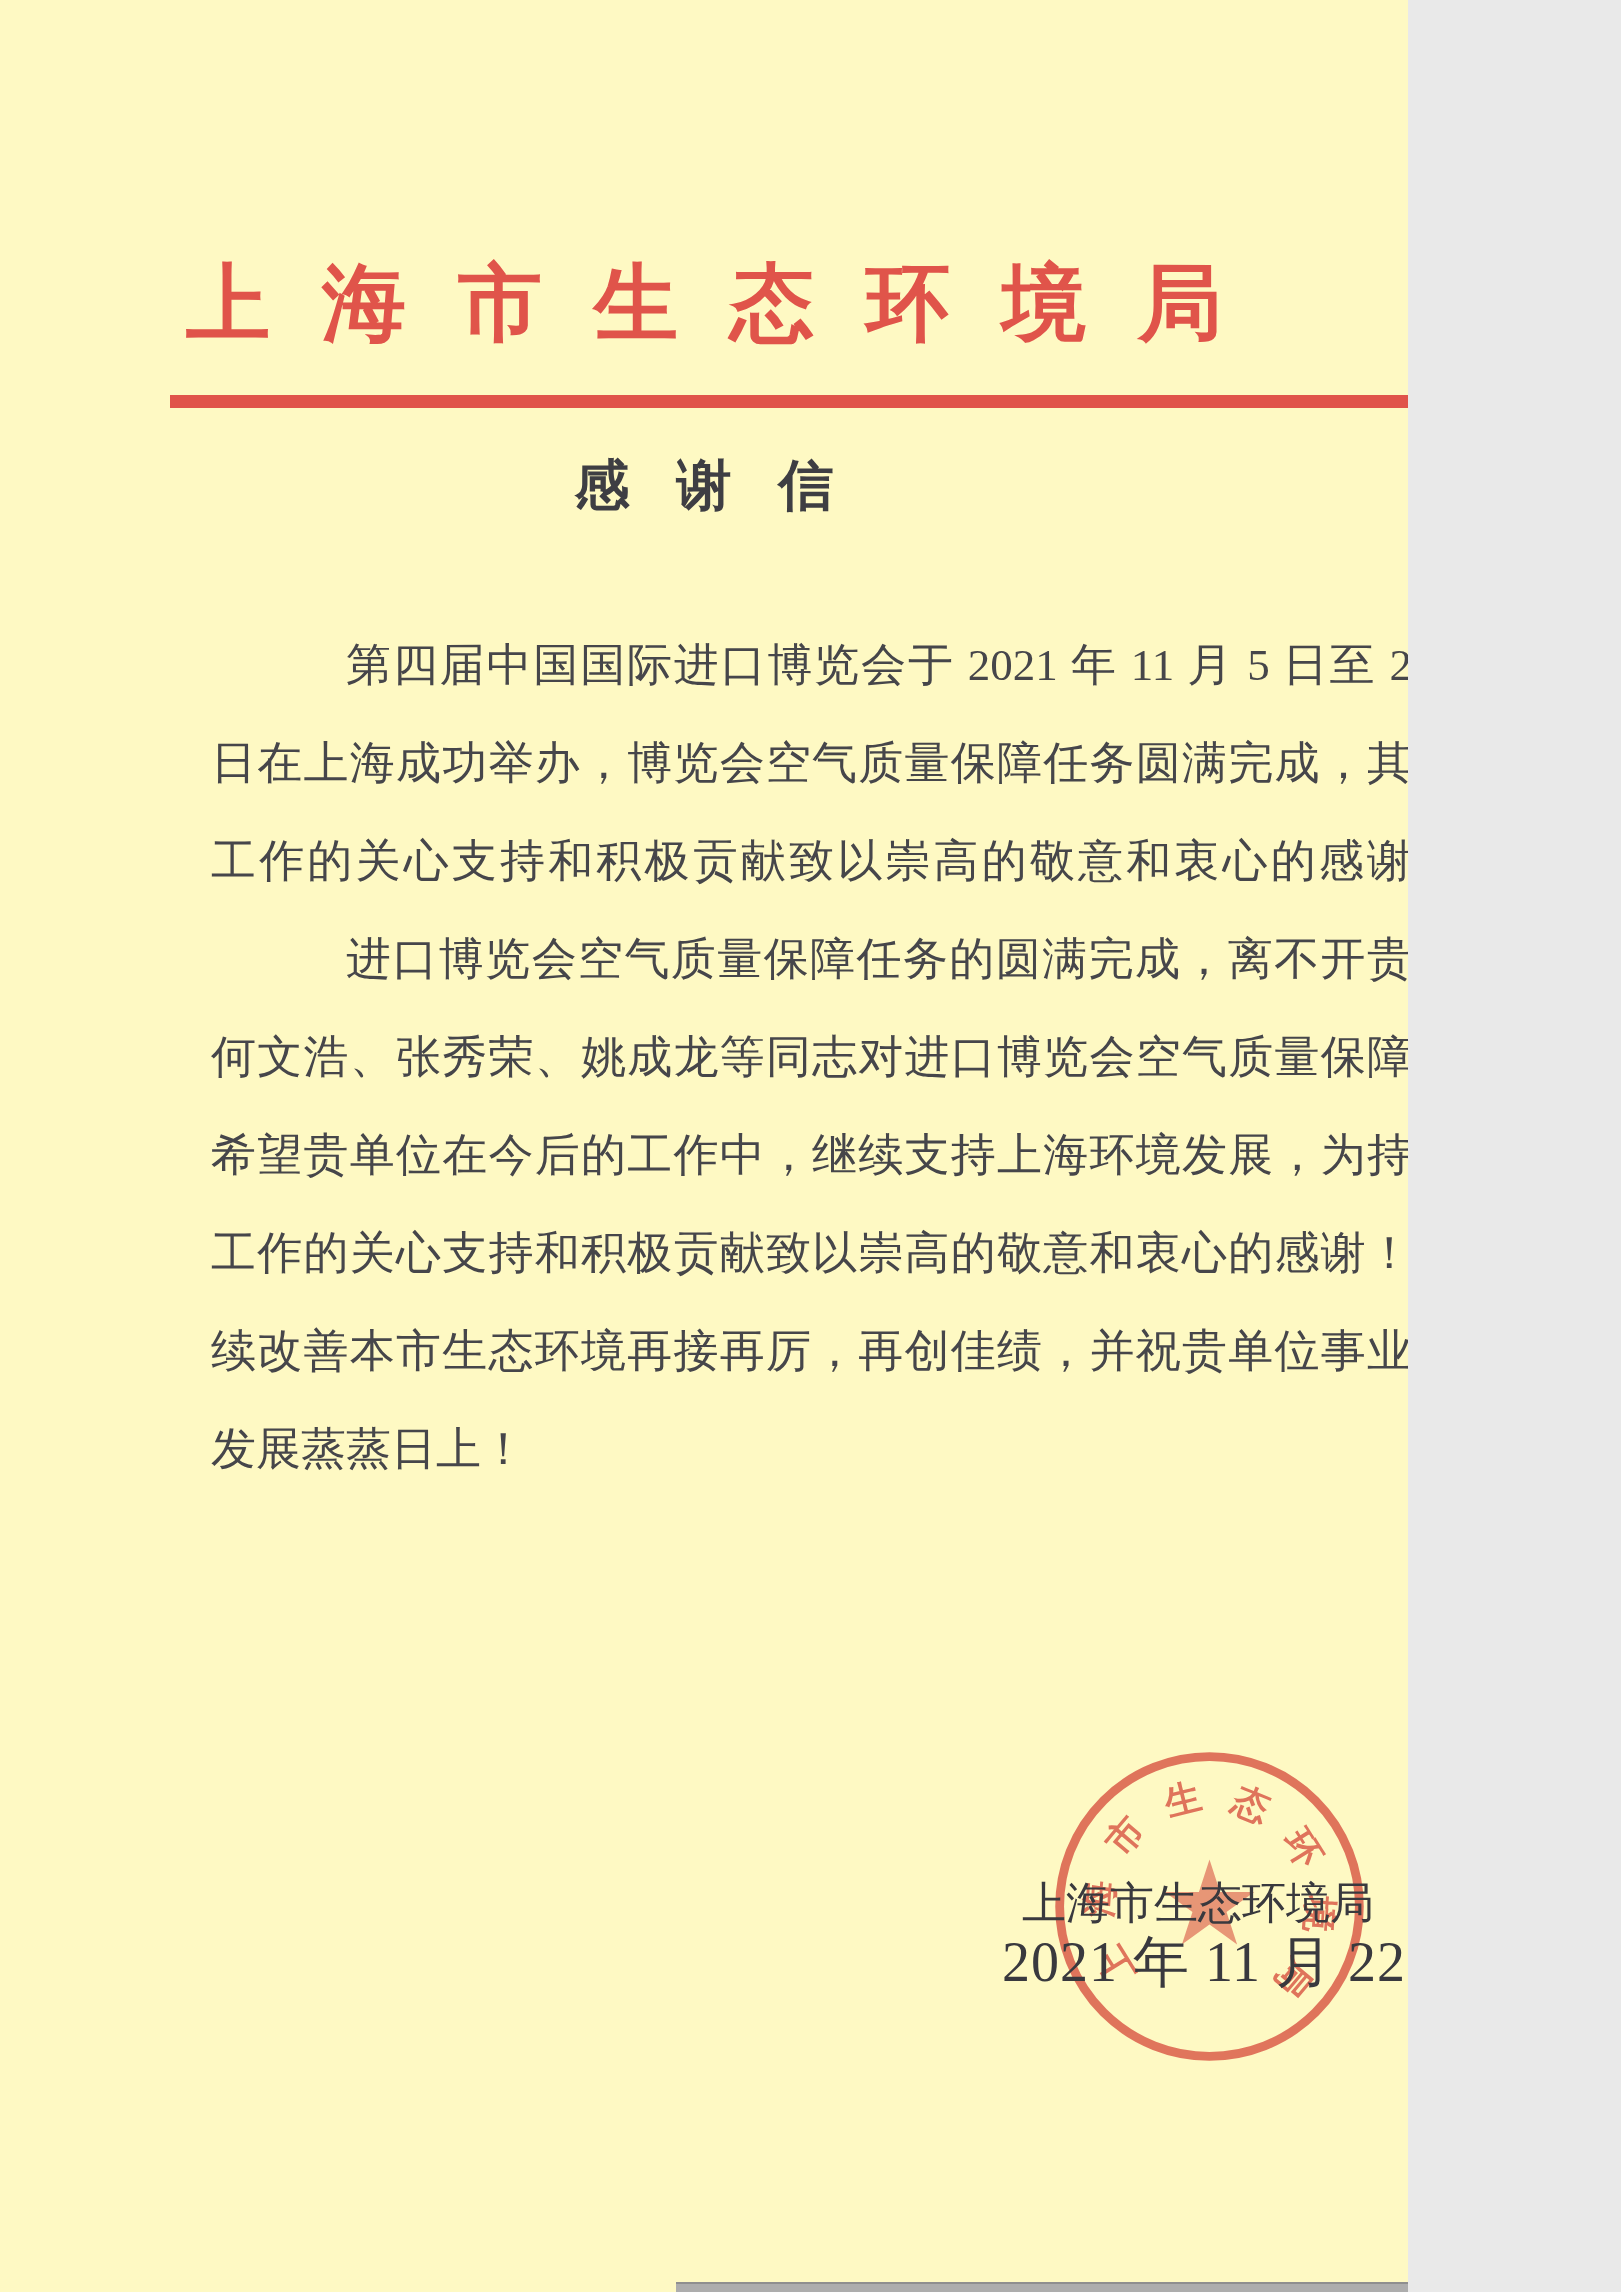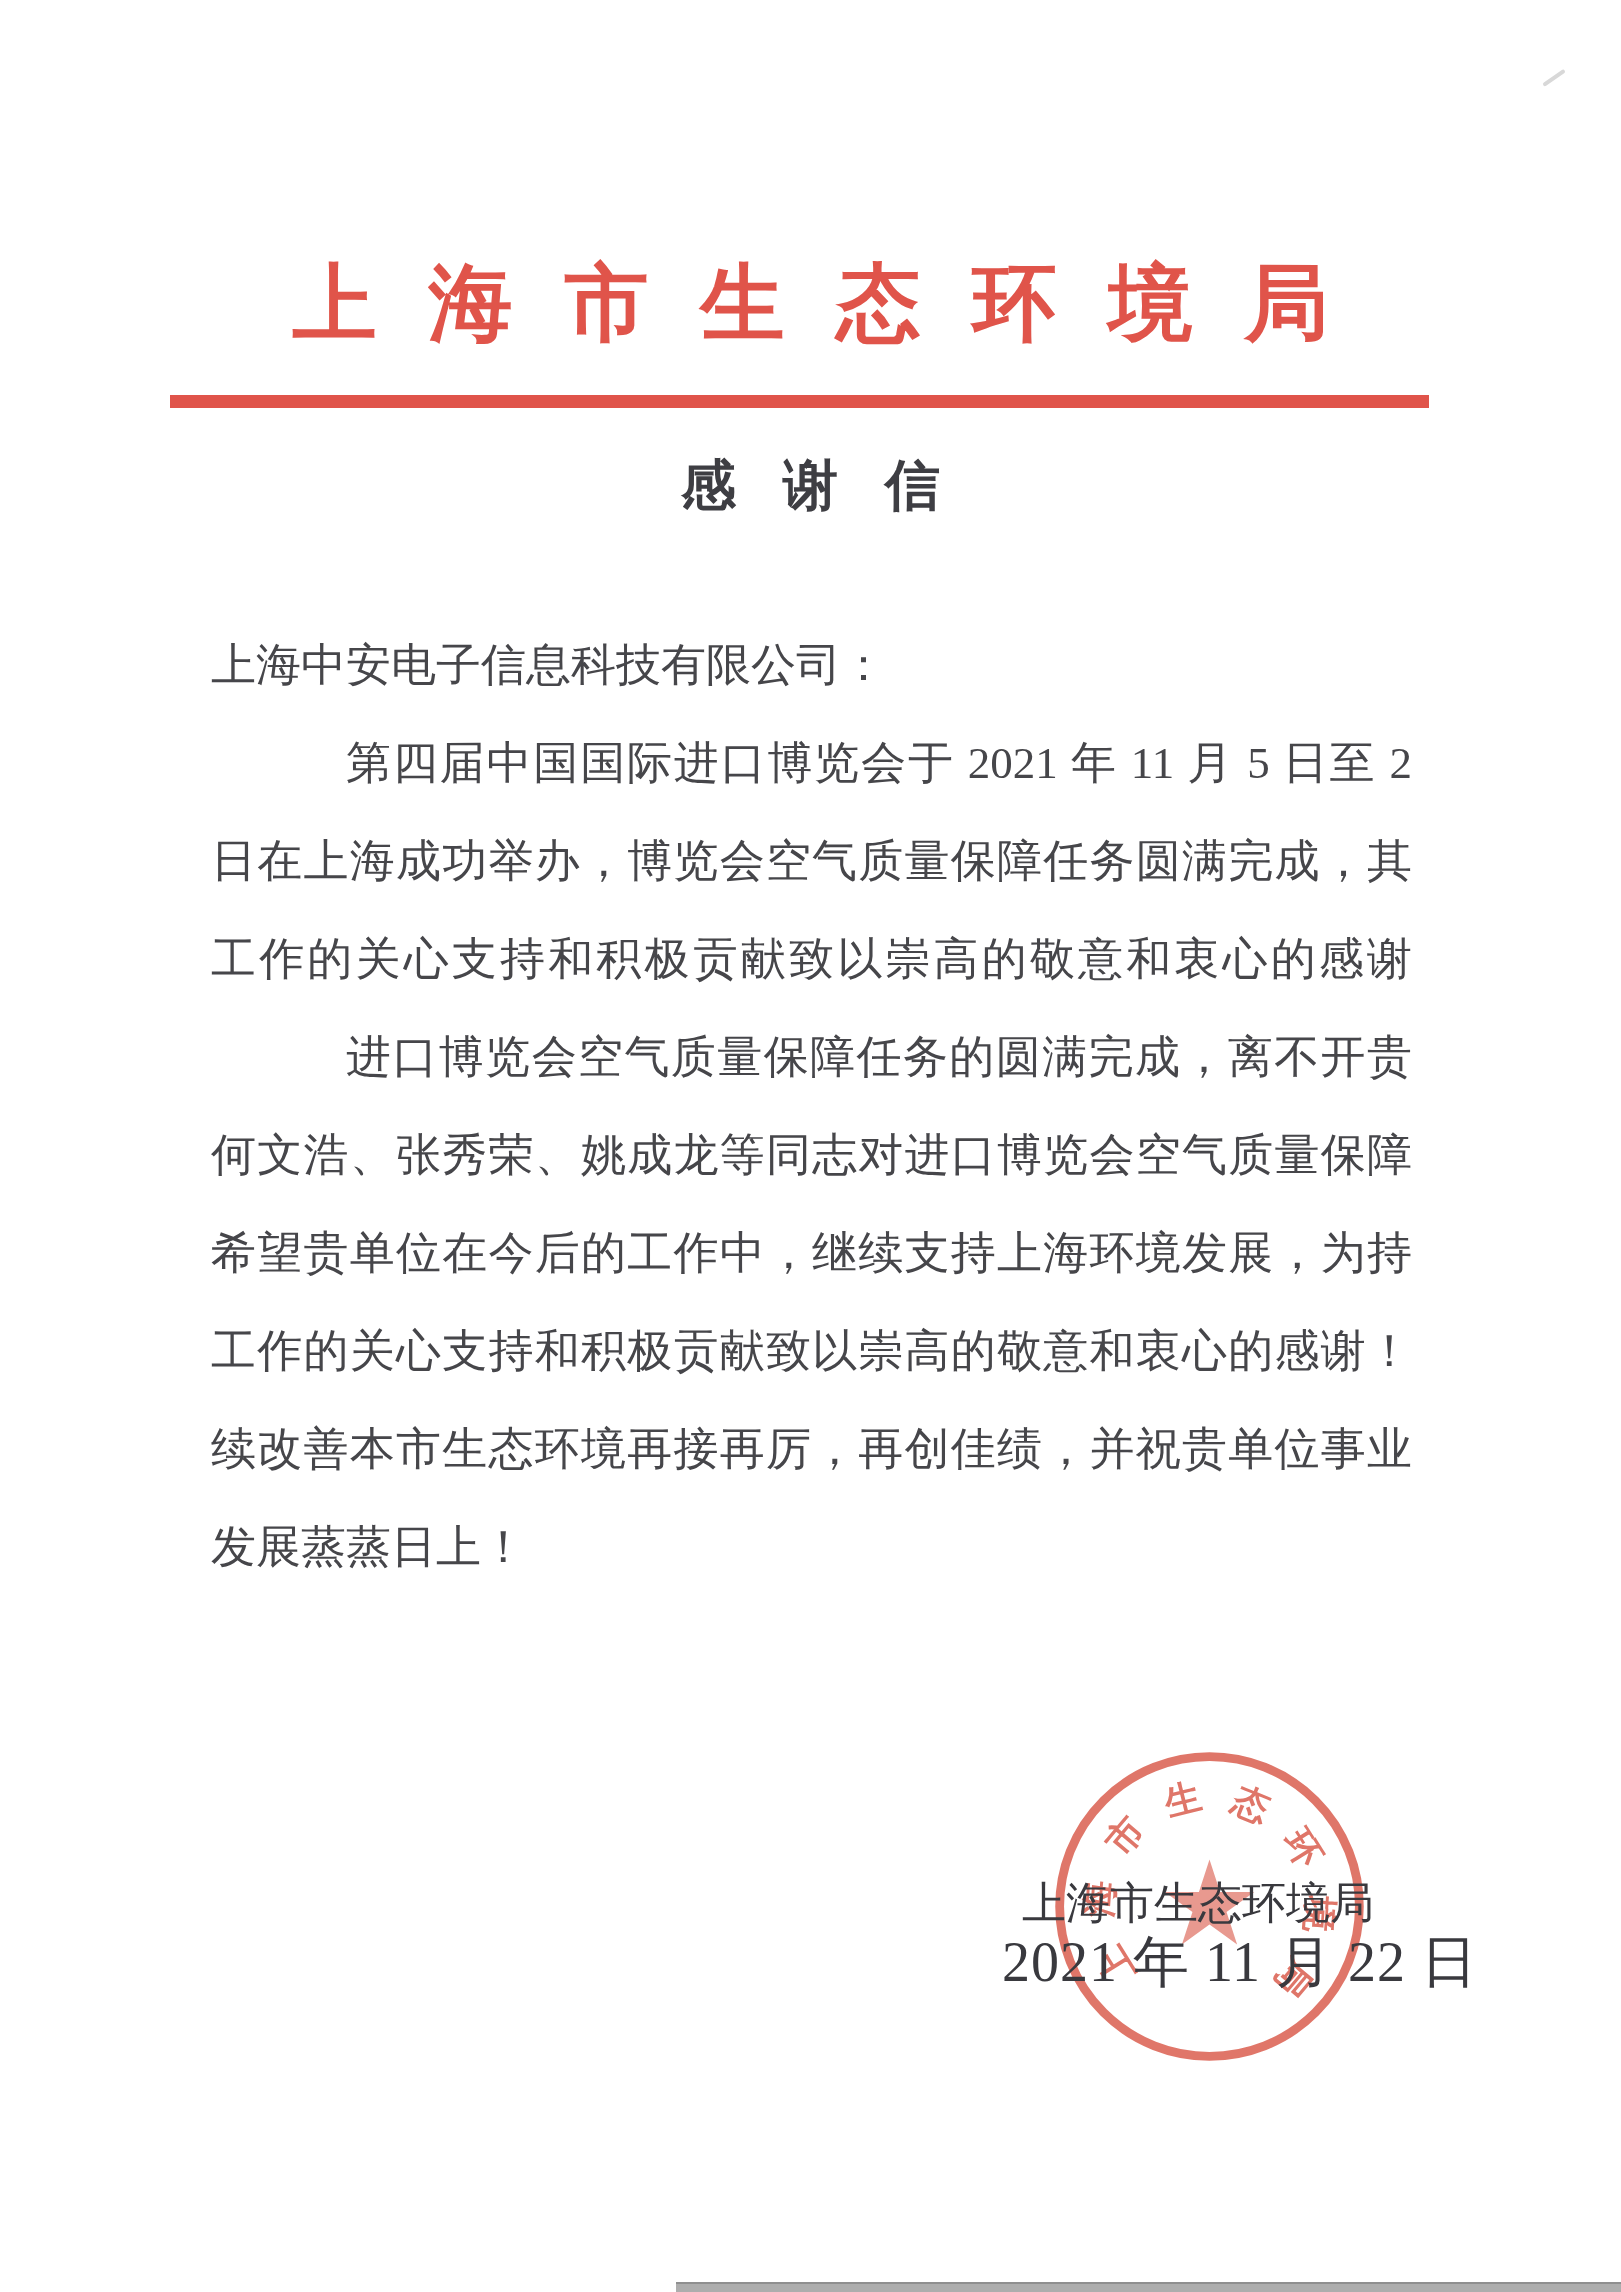--- a/index.html
+++ b/index.html
@@ -1,19 +1,19 @@
 <!DOCTYPE html>
 <html><head>
 <meta charset="utf-8">
 <style>
   html,body{margin:0;padding:0;background:#e9e9e9;}
   .page{
     position:relative;
-    width:1621px;height:2293px;
-    background:#ffffff;
+    width:1408px;height:2293px;
+    background:#fef9c3;
     overflow:hidden;
     font-family:"Liberation Serif","DejaVu Serif",serif;
   }
   
   .org-title{
     position:absolute;top:247px;left:0;right:0;
     text-align:center;
     font-size:84px;font-weight:bold;
     letter-spacing:52px;padding-left:52px;
     color:#e0544a;
@@ -84,21 +84,20 @@
 <body>
 
 <div class="page">
 
   <div class="org-title">上海市生态环境局</div>
   <div class="red-rule"></div>
 
   <div class="doc-title">感谢信</div>
 
   <div class="letter-body">
-    <div class="line salutation">上海中安电子信息科技有限公司：</div>
     <div class="line start">第四届中国国际进口博览会于 2021 年 11 月 5 日至 2</div>
     <div class="line">日在上海成功举办，博览会空气质量保障任务圆满完成，其</div>
     <div class="line">工作的关心支持和积极贡献致以崇高的敬意和衷心的感谢</div>
     <div class="line start">进口博览会空气质量保障任务的圆满完成，离不开贵单</div>
     <div class="line">何文浩、张秀荣、姚成龙等同志对进口博览会空气质量保障</div>
     <div class="line">希望贵单位在今后的工作中，继续支持上海环境发展，为持</div>
     <div class="line">工作的关心支持和积极贡献致以崇高的敬意和衷心的感谢！</div>
     <div class="line">续改善本市生态环境再接再厉，再创佳绩，并祝贵单位事业</div>
     <div class="line end">发展蒸蒸日上！</div>
   </div>

